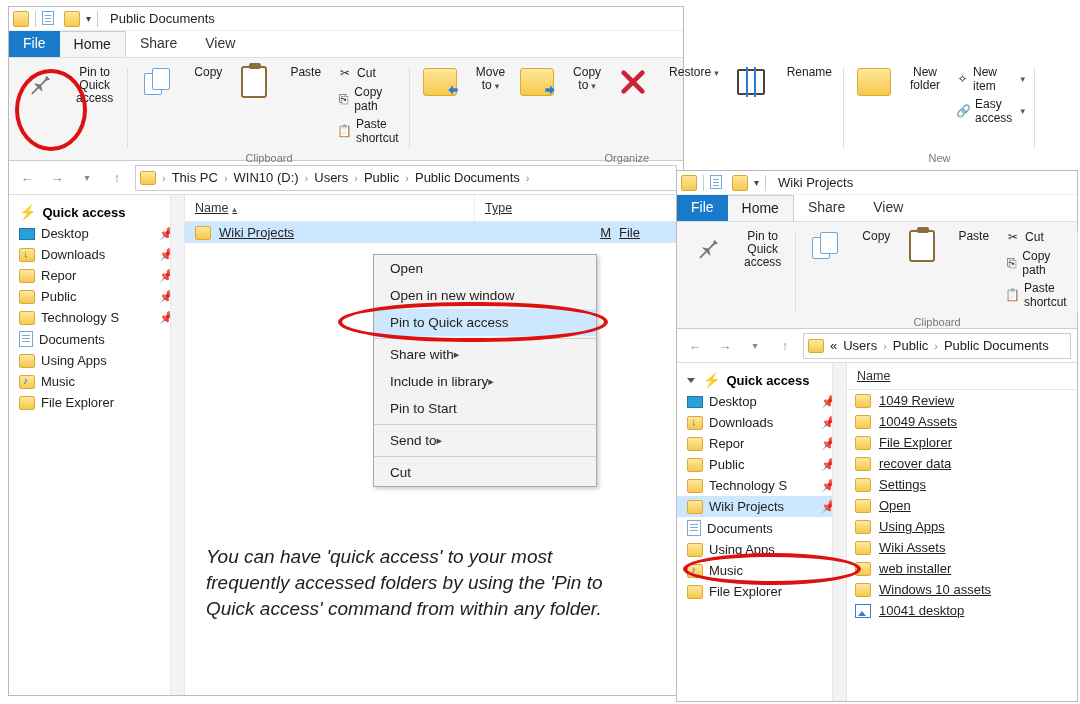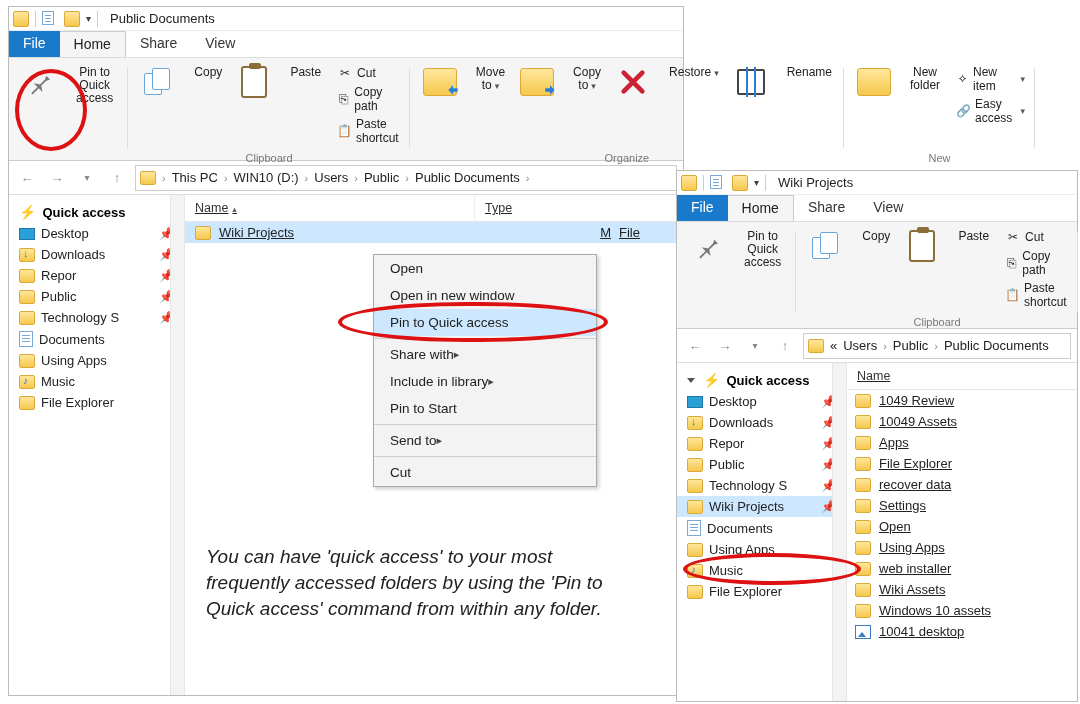--- a/index.html
+++ b/index.html
@@ -522,49 +522,45 @@
           <div class="row">
             <span class="foldS"></span>
             <span>1049 Review</span>
           </div>
           <div class="row">
             <span class="foldS"></span>
             <span>10049 Assets</span>
           </div>
           <div class="row">
             <span class="foldS"></span>
-            <span>Apps</span>
-          </div>
-          <div class="row">
-            <span class="foldS"></span>
             <span>File Explorer</span>
           </div>
           <div class="row">
             <span class="foldS"></span>
             <span>recover data</span>
           </div>
           <div class="row">
             <span class="foldS"></span>
             <span>Settings</span>
           </div>
           <div class="row">
             <span class="foldS"></span>
             <span>Open</span>
           </div>
           <div class="row">
             <span class="foldS"></span>
             <span>Using Apps</span>
           </div>
           <div class="row">
             <span class="foldS"></span>
+            <span>Wiki Assets</span>
+          </div>
+          <div class="row">
+            <span class="foldS"></span>
             <span>web installer</span>
-          </div>
-          <div class="row">
-            <span class="foldS"></span>
-            <span>Wiki Assets</span>
           </div>
           <div class="row">
             <span class="foldS"></span>
             <span>Windows 10 assets</span>
           </div>
           <div class="row">
             <span class="imgS"></span>
             <span>10041 desktop</span>
           </div>
         </div>

